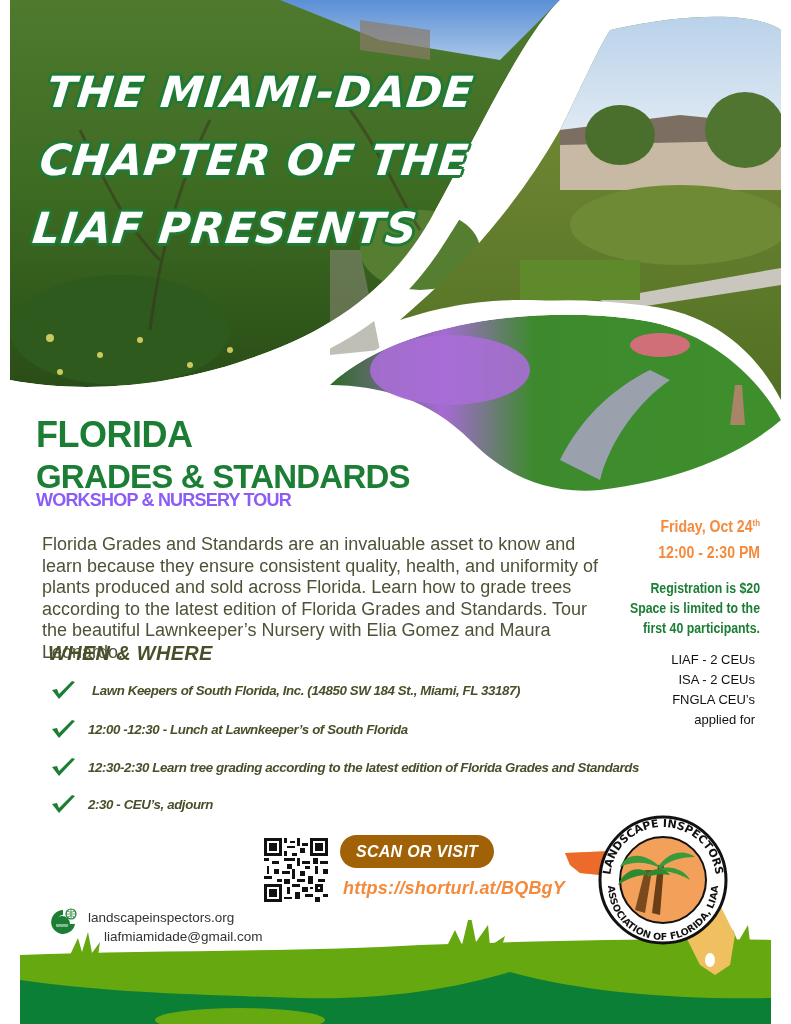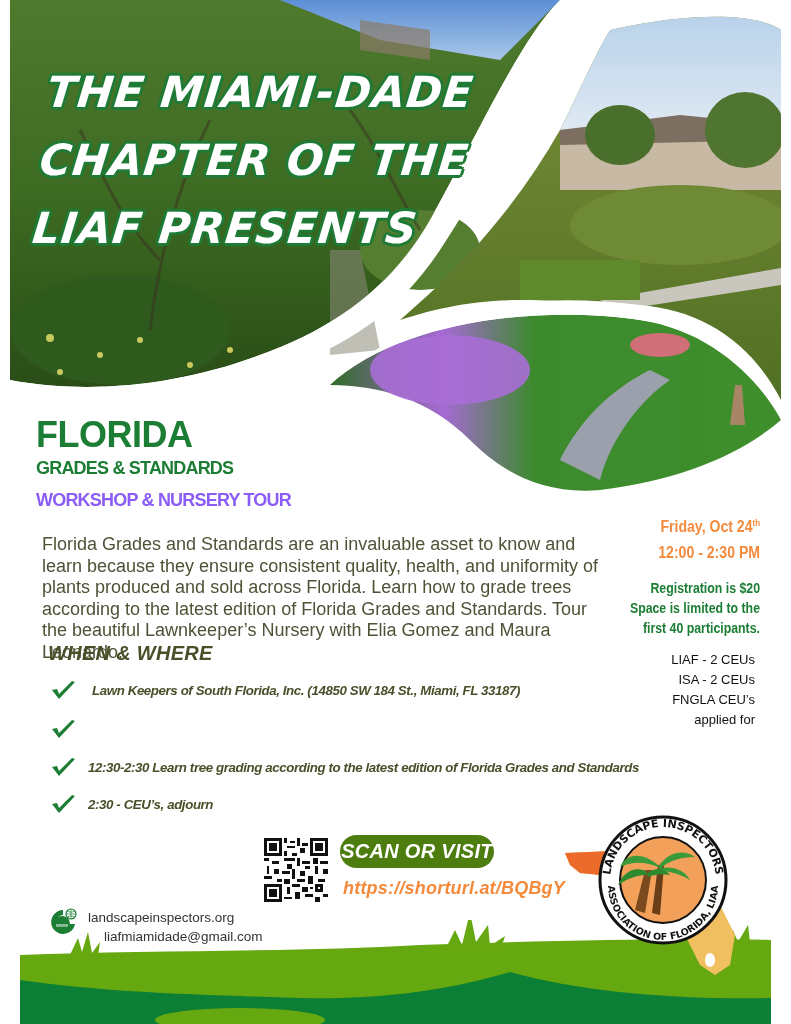--- a/index.html
+++ b/index.html
@@ -13,38 +13,38 @@
     position: absolute; left: 40px; top: 58px; width: 470px;
     font-family: "DejaVu Sans", sans-serif; font-weight: bold; font-style: italic;
     font-size: 43px; line-height: 68px; color: #ffffff; letter-spacing: 1px;
     text-shadow: 3px 0 0 #1e7a34, -3px 0 0 #1e7a34, 0 3px 0 #1e7a34, 0 -3px 0 #1e7a34,
                  2px 2px 0 #1e7a34, -2px -2px 0 #1e7a34, 2px -2px 0 #1e7a34, -2px 2px 0 #1e7a34;
     transform: skewX(-6deg);
   }
   .hero-title div { white-space: nowrap; }
 
   .heading-1 { position: absolute; left: 36px; top: 414px; font-weight: bold; font-size: 36px; color: #1b7e34; letter-spacing: -0.5px; }
-  .heading-2 { position: absolute; left: 36px; top: 458px; font-weight: bold; font-size: 18px; color: #1b7e34; letter-spacing: -0.8px; text-align: right; }
+  .heading-2 { position: absolute; left: 36px; top: 458px; font-weight: bold; font-size: 33px; color: #1b7e34; letter-spacing: -0.8px; text-align: right; }
   .heading-3 { position: absolute; left: 36px; top: 490px; font-weight: bold; font-size: 18px; color: #8b5cf6; letter-spacing: -0.8px; }
 
   .desc { position: absolute; left: 42px; top: 534px; width: 560px; font-size: 18px; line-height: 21.5px; color: #4f5236; }
 
   .side { position: absolute; left: 600px; top: 510px; width: 160px; text-align: right; font-family: "Liberation Sans", sans-serif; }
   .side .date { font-weight: bold; font-size: 16px; line-height: 26px; color: #f48a3c; transform: scaleX(0.88); transform-origin: right; }
   .side .date sup { font-size: 9px; }
   .side .reg { margin-top: 12px; font-weight: bold; font-size: 14px; line-height: 20px; color: #1b7e34; transform: scaleX(0.88); transform-origin: right; }
   .ceus { position: absolute; left: 605px; top: 650px; width: 150px; text-align: right; font-size: 13px; line-height: 20px; color: #111111; }
 
   .ww-title { position: absolute; left: 48px; top: 642px; font-weight: bold; font-style: italic; font-size: 20px; color: #4a4f2a; letter-spacing: 0.3px; }
   .ww-item { position: absolute; left: 50px; display: flex; align-items: center; }
   .ww-item .check { width: 26px; height: 20px; margin-right: 12px; }
   .ww-item .text { font-weight: bold; font-style: italic; font-size: 13.3px; color: #4a4f2a; letter-spacing: -0.4px; white-space: nowrap; }
 
   .qr { position: absolute; left: 264px; top: 838px; width: 64px; height: 64px; }
-  .scan-btn { position: absolute; left: 340px; top: 835px; width: 154px; height: 33px; border-radius: 17px; background: #4d7c0f; color: #ffffff; font-weight: bold; font-style: italic; font-size: 20px; display: flex; align-items: center; justify-content: center; letter-spacing: 0.3px; }
+  .scan-btn { position: absolute; left: 340px; top: 835px; width: 154px; height: 33px; border-radius: 17px; background: #a16207; color: #ffffff; font-weight: bold; font-style: italic; font-size: 16px; display: flex; align-items: center; justify-content: center; letter-spacing: 0.3px; }
   .url { position: absolute; left: 343px; top: 878px; font-weight: bold; font-style: italic; font-size: 18px; color: #f48a3c; letter-spacing: 0.2px; }
 
   .contact-icon { position: absolute; left: 48px; top: 907px; width: 30px; height: 30px; }
   .contact { position: absolute; left: 88px; top: 908px; font-size: 13.5px; line-height: 19px; color: #333333; }
   .contact .email { margin-left: -8px; padding-left: 24px; }
 
   .logo { position: absolute; left: 560px; top: 805px; width: 215px; height: 175px; }
 
   .ground { position: absolute; left: 0; top: 920px; width: 791px; height: 104px; }
 </style>
@@ -162,20 +162,21 @@
 <div class="ww-item" style="top:680px">
   <svg class="check" viewBox="0 0 26 20">
       <path d="M2,10 L7,9 L9,14 L22,1 L25,2 L9,19 Z" fill="#1b7e34"></path>
     </svg>
   <span class="text" style="margin-left:4px">Lawn Keepers of South Florida, Inc. (14850 SW 184 St., Miami, FL 33187)</span>
 </div>
 <div class="ww-item" style="top:719px">
   <svg class="check" viewBox="0 0 26 20">
       <path d="M2,10 L7,9 L9,14 L22,1 L25,2 L9,19 Z" fill="#1b7e34"></path>
     </svg>
+  <span class="text">12:00 -12:30 - Lunch at Lawnkeeper’s of South Florida</span>
 </div>
 <div class="ww-item" style="top:757px">
   <svg class="check" viewBox="0 0 26 20">
       <path d="M2,10 L7,9 L9,14 L22,1 L25,2 L9,19 Z" fill="#1b7e34"></path>
     </svg>
   <span class="text">12:30-2:30 Learn tree grading according to the latest edition of Florida Grades and Standards</span>
 </div>
 <div class="ww-item" style="top:794px">
   <svg class="check" viewBox="0 0 26 20">
       <path d="M2,10 L7,9 L9,14 L22,1 L25,2 L9,19 Z" fill="#1b7e34"></path>

